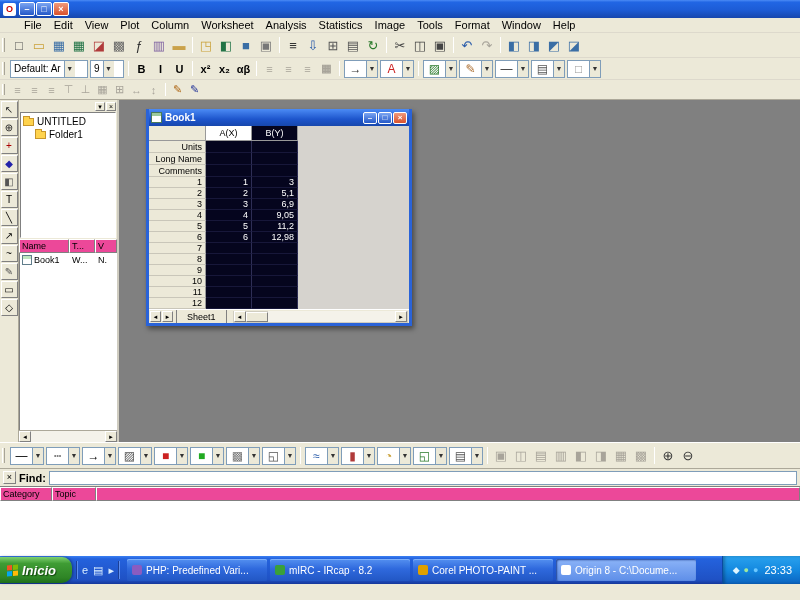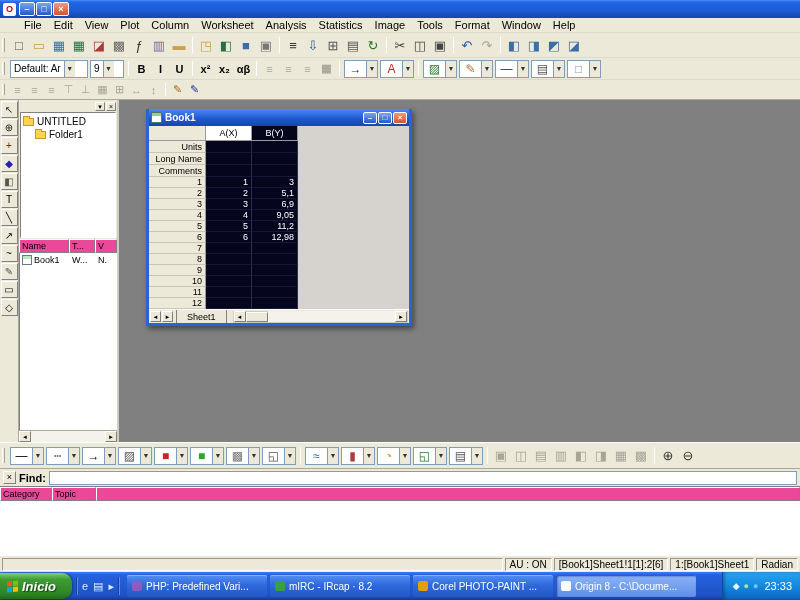--- a/index.html
+++ b/index.html
@@ -607,27 +607,20 @@
 
   <div class="results">
     <div class="reshdr">
       <span class="lh c1" style="width:52px">Category</span>
       <span class="lh" style="width:44px">Topic</span>
       <span class="lh c3"></span>
     </div>
     <div class="resbody"></div>
   </div>
 
-  <div class="statusbar">
-    <span class="scell spacer"></span>
-    <span class="scell">AU : ON</span>
-    <span class="scell">[Book1]Sheet1!1[1]:2[6]</span>
-    <span class="scell">1:[Book1]Sheet1</span>
-    <span class="scell">Radian</span>
-  </div>
 
   <div class="taskbar">
     <div class="startbtn">
       <span class="flag">
           <i></i>
           <i></i>
           <i></i>
           <i></i>
         </span>
       <span>Inicio</span>

